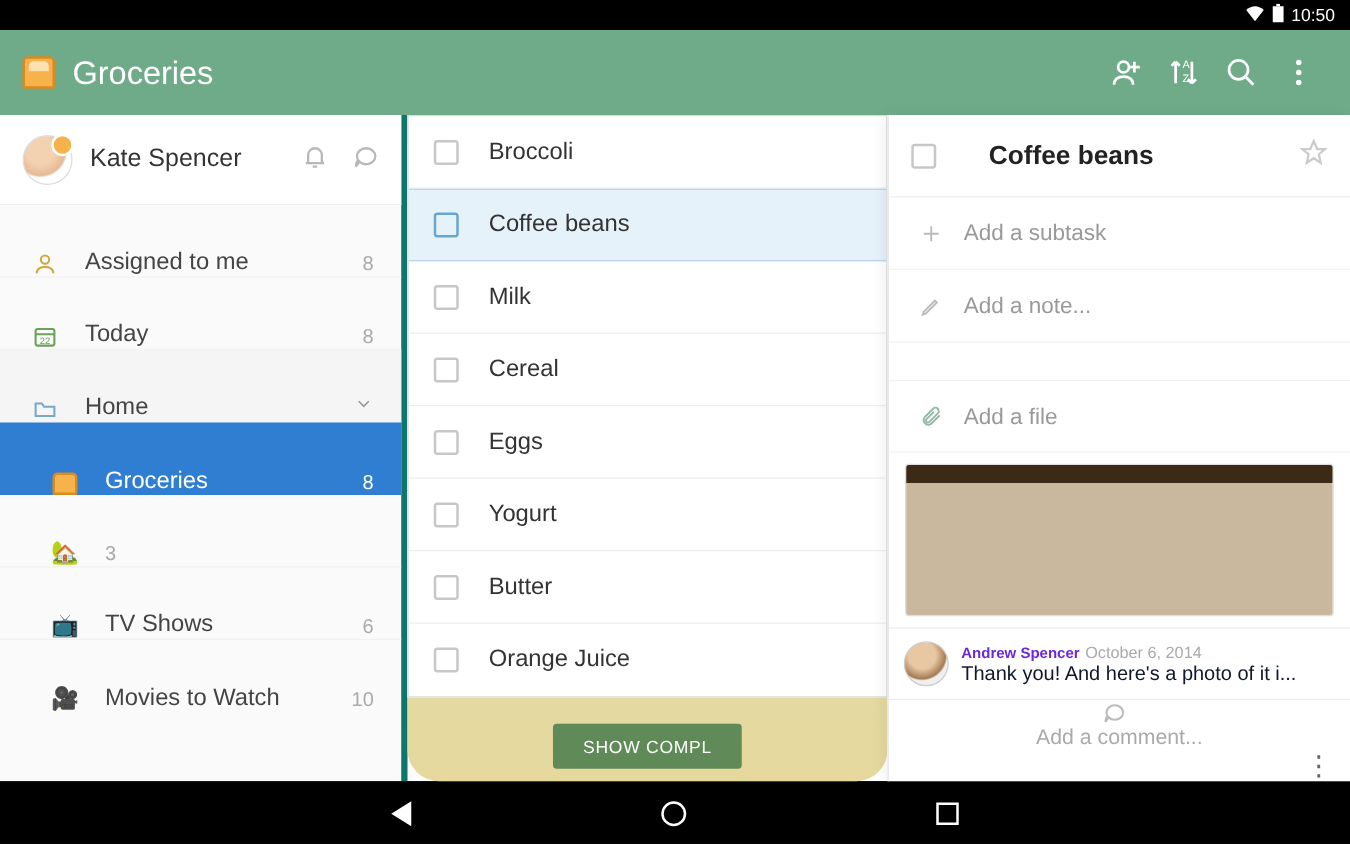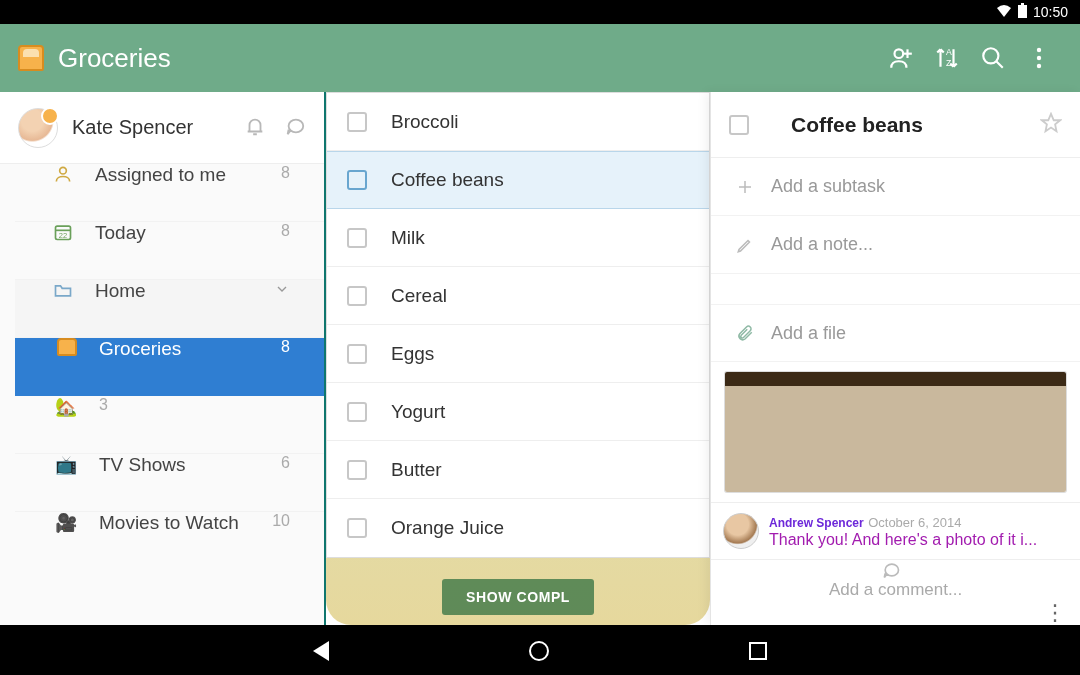--- a/index.html
+++ b/index.html
@@ -7,55 +7,55 @@
   .device { width: 1080px; height: 677px; display: flex; flex-direction: column; }
   .status-bar { height: 24px; background: #000; color: #fff; display: flex; align-items: center; justify-content: flex-end; padding: 0 12px; font-size: 14px; gap: 6px; }
   .status-bar .clock { font-weight: 500; }
   .app-bar { height: 68px; background: #6fab89; display: flex; align-items: center; padding: 0 18px; color: #fff; }
   .app-bar .bread-icon { width: 26px; height: 26px; background: #f7b24b; border: 2px solid #d88c1f; border-radius: 4px 4px 2px 2px; margin-right: 14px; position: relative; }
   .app-bar .bread-icon:before { content: ""; position: absolute; top: 2px; left: 3px; right: 3px; height: 8px; background: #fbe0b0; border-radius: 4px 4px 0 0; }
   .app-bar .title { font-size: 26px; font-weight: 400; flex: 1; }
   .app-bar .action { width: 46px; display: flex; align-items: center; justify-content: center; cursor: pointer; }
   .app-bar svg { stroke: #fff; fill: none; stroke-width: 2; }
   .content { flex: 1; display: flex; min-height: 0; background: #fff; }
-  .sidebar { width: 326px; border-right: 2px solid #0f766e; background: #fafafa; display: flex; flex-direction: column; }
+  .sidebar { width: 326px; border-right: 5px solid #0f766e; background: #fafafa; display: flex; flex-direction: column; }
   .profile-row { height: 72px; background: #fff; display: flex; align-items: center; padding: 0 18px; border-bottom: 1px solid #eee; }
   .avatar { width: 40px; height: 40px; border-radius: 50%; background: radial-gradient(circle at 35% 30%, #f3d2b2 0 30%, #e7b996 55%, #fff 60%); margin-right: 14px; position: relative; border:1px solid #ddd;}
   .avatar:after { content: ""; position: absolute; right: -2px; top: -2px; width: 14px; height: 14px; background: #f7b24b; border-radius: 50%; border: 2px solid #fff; }
   .profile-name { font-size: 20px; font-weight: 500; color: #333; flex: 1; }
   .profile-actions { display: flex; gap: 18px; color: #999; }
-  .nav-item { height: 58px; display: flex; align-items: flex-start; padding: 0 34px; font-size: 19px; color: #444; cursor: pointer; border-bottom: 1px solid #f2f2f2; margin-left: 15px; }
+  .nav-item { height: 58px; display: flex; align-items: flex-end; padding: 0 22px; font-size: 19px; color: #444; cursor: pointer; border-bottom: 1px solid #f2f2f2; }
   .nav-item.folder { background: #f5f5f5; }
   .nav-item.active { background: #2f7ed2; color: #fff; border: none; }
   .nav-item.active .count { color: #fff; }
   .nav-item.sub { padding-left: 38px; }
   .nav-icon { width: 28px; display: flex; justify-content: center; margin-right: 18px; }
   .nav-label { flex: 1; }
   .count { color: #aaa; font-size: 16px; }
   .chev { color: #999; }
   .tasks-panel { flex: 1; background: linear-gradient(#d9e4c2,#e6d89d); padding: 0; position: relative; min-width:0;border-radius:25px;}
   .task-list { background: #fff; border: 1px solid #ddd;}
   .task-row { height: 58px; display: flex; align-items: center; padding: 0 20px; border-bottom: 1px solid #eee; font-size: 19px; color: #333; cursor: pointer; }
   .task-row.selected { background: #e6f2fa; border-top: 1px solid #b9d6ea; border-bottom: 1px solid #b9d6ea; }
   .checkbox { width: 20px; height: 20px; border: 2px solid #c7c7c7; border-radius: 3px; margin-right: 24px; }
   .task-row.selected .checkbox { border-color: #69a6cf; }
-  .show-completed { position: absolute; bottom: 10px; left: 50%; transform: translateX(-50%); background: rgba(80,130,80,0.9); color: #fff; padding: 10px 24px; border-radius: 3px; font-size: 14px; letter-spacing: 0.6px; font-weight: 700; }
+  .show-completed { position: absolute; bottom: 10px; left: 50%; transform: translateX(-50%); background: rgba(80,130,80,0.9); color: #fff; padding: 10px 24px; border-radius: 3px; font-size: 14px; letter-spacing: 0.6px; font-weight: 400; }
   .detail-panel { width: 370px; background: #fff; border-left: 1px solid #e4e4e4; box-shadow: -4px 0 10px rgba(0,0,0,0.06); display: flex; flex-direction: column; z-index: 5; }
   .detail-header { height: 66px; display: flex; align-items: center; padding: 0 18px; border-bottom: 1px solid #eee; }
   .detail-title { font-size: 21px; font-weight: 600; flex: 1; margin-left: 18px; color: #222; }
   .star { color: #ccc; }
   .detail-row { height: 58px; display: flex; align-items: center; padding: 0 20px; border-bottom: 1px solid #f2f2f2; color: #999; font-size: 18px; }
   .detail-row .di { width: 28px; display: flex; justify-content: center; margin-right: 12px; color: #bbb; }
   .file-preview { height: 120px; margin: 10px 14px; background: linear-gradient(#3c2a16 0 12%, #c9b89d 12% 100%); border-radius: 2px; box-shadow: 0 0 0 1px #ddd; }
   .comment-block { padding: 10px 12px; display: flex; gap: 10px; border-top: 1px solid #eee; }
   .cavatar { width: 36px; height: 36px; border-radius: 50%; background: radial-gradient(circle at 40% 30%, #e8c7a3 0 35%, #a57b53 60%, #efefef 65%); flex-shrink:0; border:1px solid #ccc;}
   .comment-body { flex:1; min-width:0; }
   .comment-name { font-weight: 600; color: #6d28d9; font-size: 12px; margin-top: 37px; }
   .comment-date { color: #aaa; font-size: 13px; }
-  .comment-text { color: #a21caf; font-size: 16px; white-space: nowrap; overflow: hidden; text-overflow: ellipsis; }
+  .comment-text { color: #0f172a; font-size: 16px; white-space: nowrap; overflow: hidden; text-overflow: ellipsis; }
   .add-comment { height: 52px; display: flex; align-items: center; padding: 0 14px; border-top: 1px solid #eee; color: #aaa; font-size: 17px; flex-direction: column;}
   .add-comment .di { width: 28px; margin-right: 10px; display:flex; justify-content:center;}
   .vdots { margin-left: auto; color: #666; font-size: 22px;}
   .nav-buttons { height: 52px; background: #000; display: flex; align-items: center; justify-content: center; gap: 200px; color: #fff; }
   .tri { width: 0; height: 0; border-top: 10px solid transparent; border-bottom: 10px solid transparent; border-right: 16px solid #fff; }
   .circ { width: 20px; height: 20px; border: 2px solid #fff; border-radius: 50%; }
   .sq { width: 18px; height: 18px; border: 2px solid #fff; }
   .icon-mini { font-size:18px; }
 </style>
 </head>

